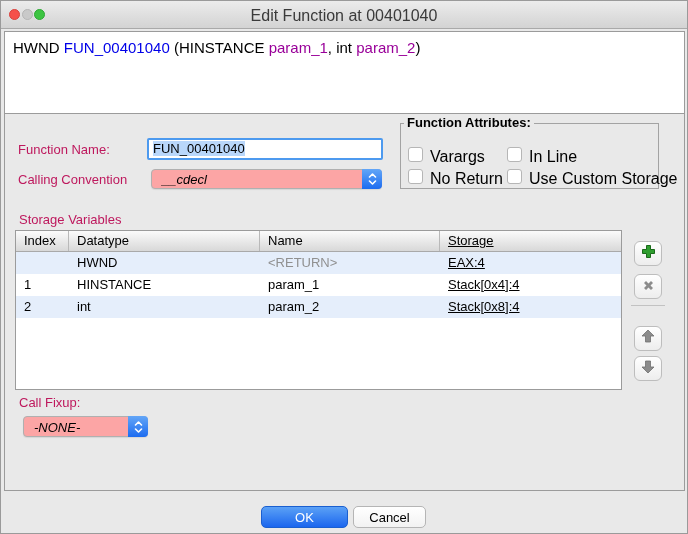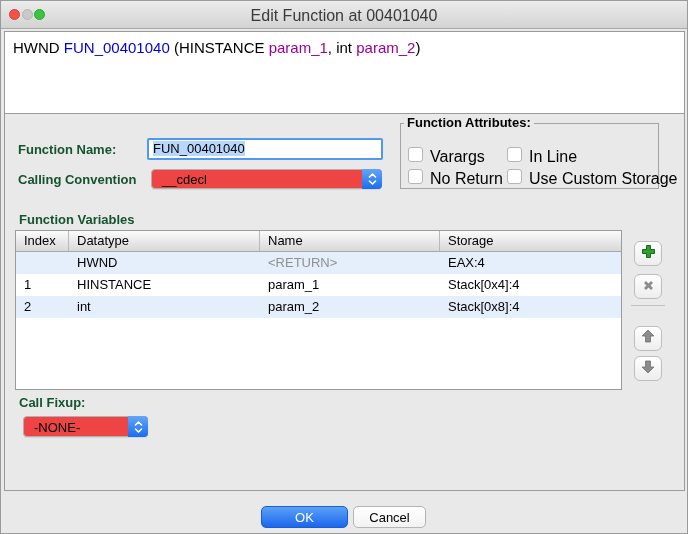--- a/index.html
+++ b/index.html
@@ -23,31 +23,31 @@
                     border:1px solid #9b9b9b; }
 
   
   .signature { position:absolute; left:3px; top:30px; width:681px; height:83px;
                background:#ffffff; border:1px solid #9b9b9b; padding:7px 8px;
                font-size:15px; color:#000; }
   .sig-blue   { color:#0000e8; }
   .sig-purple { color:#990099; }
 
   
-  .lbl { position:absolute; font-size:13px; color:#14532d;font-weight:bold; }
+  .lbl { position:absolute; font-size:13px; color:#be185d; }
 
   
   .name-field { position:absolute; left:146px; top:137px; width:236px; height:22px;
                 background:#fff; border:2px solid #4d9aef; border-radius:2px;
                 font-size:13px; line-height:18px; padding-left:4px; }
   .name-field .sel { background:#b9d7fb; }
 
   
-  .combo { position:absolute; background:#ef4444; border:1px solid #b0b0b0; border-radius:4px;
-           font-size:13px; box-shadow:0 1px 1px rgba(0,0,0,0.08); }
+  .combo { position:absolute; background:#fca5a5; border:1px solid #b0b0b0; border-radius:4px;
+           font-size:13px; box-shadow:0 1px 1px rgba(0,0,0,0.08);font-style:italic; }
   .combo .val { position:absolute; left:10px; top:50%; transform:translateY(-50%); }
   .combo .cap { position:absolute; right:-1px; top:-1px; bottom:-1px; width:20px;
                 background:linear-gradient(#63a6f7,#1d6cf0); border-radius:0 4px 4px 0;
                 display:flex; align-items:center; justify-content:center; }
 
   
   .groupbox { position:absolute; left:399px; top:122px; width:259px; height:66px;
               border:1px solid #a3a3a3; }
   .groupbox .legend { position:absolute; left:3px; top:-9px; background:#e9e9e9;
                       padding:0 3px; font-size:13px; font-weight:600; color:#000; }
@@ -61,21 +61,21 @@
   .thead { display:flex; height:21px; background:linear-gradient(#fbfbfb,#d8d8d8);
            border-bottom:1px solid #a9a9a9; }
   .th { padding:2px 0 12px 8px; border-right:1px solid #b9b9b9; color:#000; }
   .th:last-child { border-right:none; }
   .tr { display:flex; height:22px; }
   .tr.stripe { background:#e5eefb; }
   .td { padding:3px 0 0 8px; overflow:hidden; white-space:nowrap; }
   .c-index   { width:53px; }
   .c-datatype{ width:191px; }
   .c-name    { width:180px; }
-  .c-storage { width:183px; flex:1; }
+  .c-storage { width:183px; flex:1;text-decoration:underline; }
   .muted { color:#909090; }
 
   
   .side-btn { position:absolute; left:633px; width:28px; height:25px;
               background:linear-gradient(#ffffff,#ededed); border:1px solid #bdbdbd;
               border-radius:6px; display:flex; align-items:center; justify-content:center; }
   .side-sep { position:absolute; left:630px; top:304px; width:34px; height:1px; background:#c2c2c2; }
 
   
   .btn { position:absolute; top:505px; height:22px; border-radius:5px; font-size:13px;
@@ -124,21 +124,21 @@
   </div>
   <div class="checkbox" style="left:407px; top:146px;"></div>
   <div class="cb-label" style="left:429px; top:147px;">Varargs</div>
   <div class="checkbox" style="left:506px; top:146px;"></div>
   <div class="cb-label" style="left:528px; top:147px;">In Line</div>
   <div class="checkbox" style="left:407px; top:168px;"></div>
   <div class="cb-label" style="left:429px; top:169px;">No Return</div>
   <div class="checkbox" style="left:506px; top:168px;"></div>
   <div class="cb-label" style="left:528px; top:169px;">Use Custom Storage</div>
 
-  <div class="lbl" style="left:18px; top:211px;">Function Variables</div>
+  <div class="lbl" style="left:18px; top:211px;">Storage Variables</div>
   <div class="table">
     <div class="thead">
       <div class="th c-index">Index</div>
       <div class="th c-datatype">Datatype</div>
       <div class="th c-name">Name</div>
       <div class="th c-storage">Storage</div>
     </div>
     <div class="tr stripe">
       <div class="td c-index"></div>
       <div class="td c-datatype">HWND</div>

